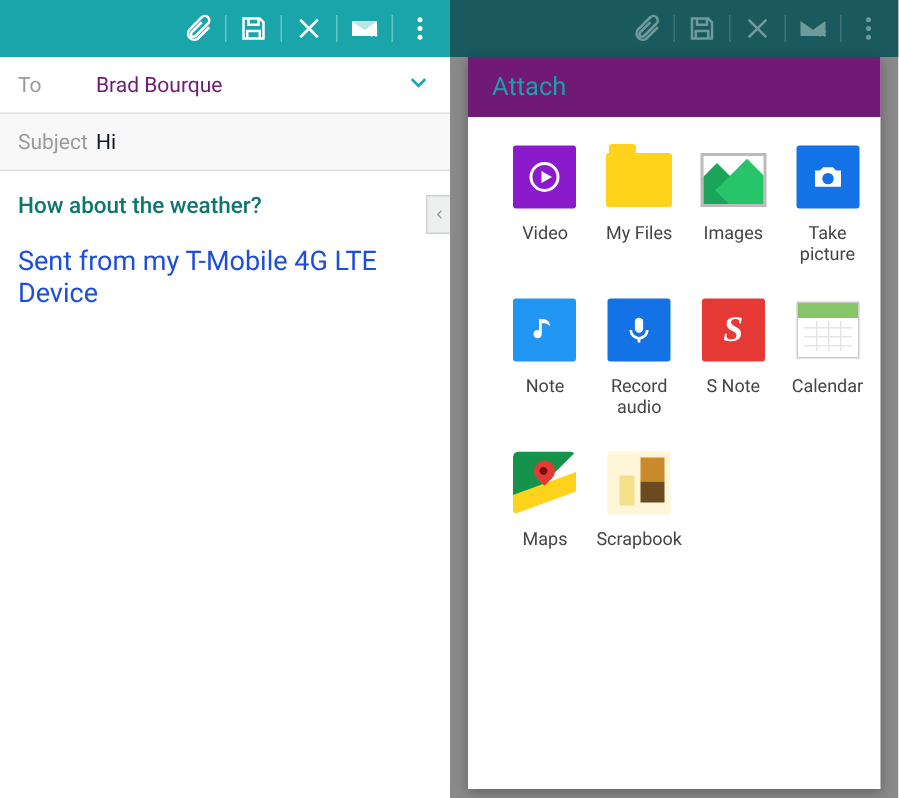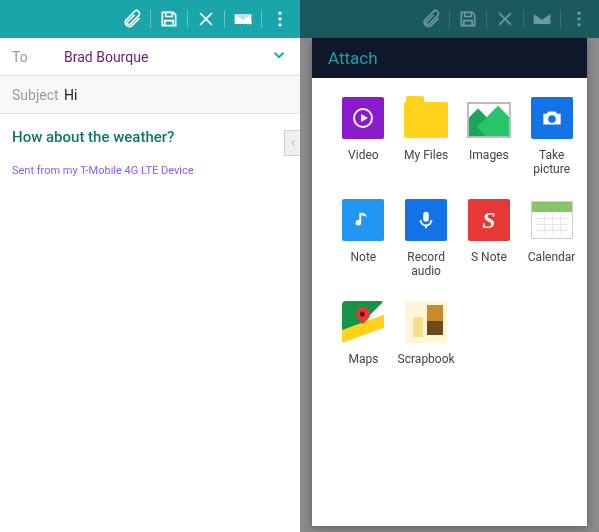--- a/index.html
+++ b/index.html
@@ -22,27 +22,27 @@
   .dark .ab-sep { background:rgba(255,255,255,0.15);}
 
   
   .field-row { display:flex; align-items:center; height:38px; padding:0 12px; border-bottom:1px solid #e0e0e0; color:#333; font-size:14px;}
   .field-label { color:#9a9a9a; font-size:14px; width:52px;}
   .subj-row { background:#f8f8f8;}
   .chevron { margin-left:auto; }
   .chevron svg{width:18px;height:18px;}
   .body-area { padding:14px 12px; position:relative;}
   .body-text { font-size:15px; color:#0f766e; font-weight:500; margin-bottom:18px;}
-  .signature { font-size:11px; color:#8b5cf6;}
+  .signature { font-size:18px; color:#1d4ed8;}
   .side-tab { position:absolute; right:0; top:130px; width:16px; height:26px; background:#eef0f0; border:1px solid #d0d0d0; border-right:none; display:flex;align-items:center;justify-content:center;}
   .side-tab svg{width:10px;height:10px;}
 
   
   .right-inner { position:absolute; left:12px; right:12px; top:38px; bottom:6px; background:#fff; box-shadow:0 2px 8px rgba(0,0,0,0.3); display:flex; flex-direction:column;}
-  .attach-header { background:#0f172a; color:#1aa0a6; font-size:17px; padding:10px 16px;}
+  .attach-header { background:#701a75; color:#1aa0a6; font-size:17px; padding:10px 16px;}
   .grid { flex:1; display:grid; grid-template-columns: repeat(4,1fr); grid-auto-rows: 102px; padding:8px 4px 4px 20px;}
   .cell { display:flex; flex-direction:column; align-items:center; justify-content:flex-start; gap:8px; padding-top:10px; cursor:pointer;}
   .cell .iconbox { width:44px; height:44px; display:flex; align-items:center; justify-content:center;}
   .cell .lbl { font-size:12px; color:#444; text-align:center; }
 
   
   .sq { width:42px; height:42px; border-radius:2px; display:flex;align-items:center;justify-content:center;}
   .sq.purple{background:#8a1acc;}
   .sq.blue{background:#1373e6;}
   .sq.blue2{background:#2196f3;}

